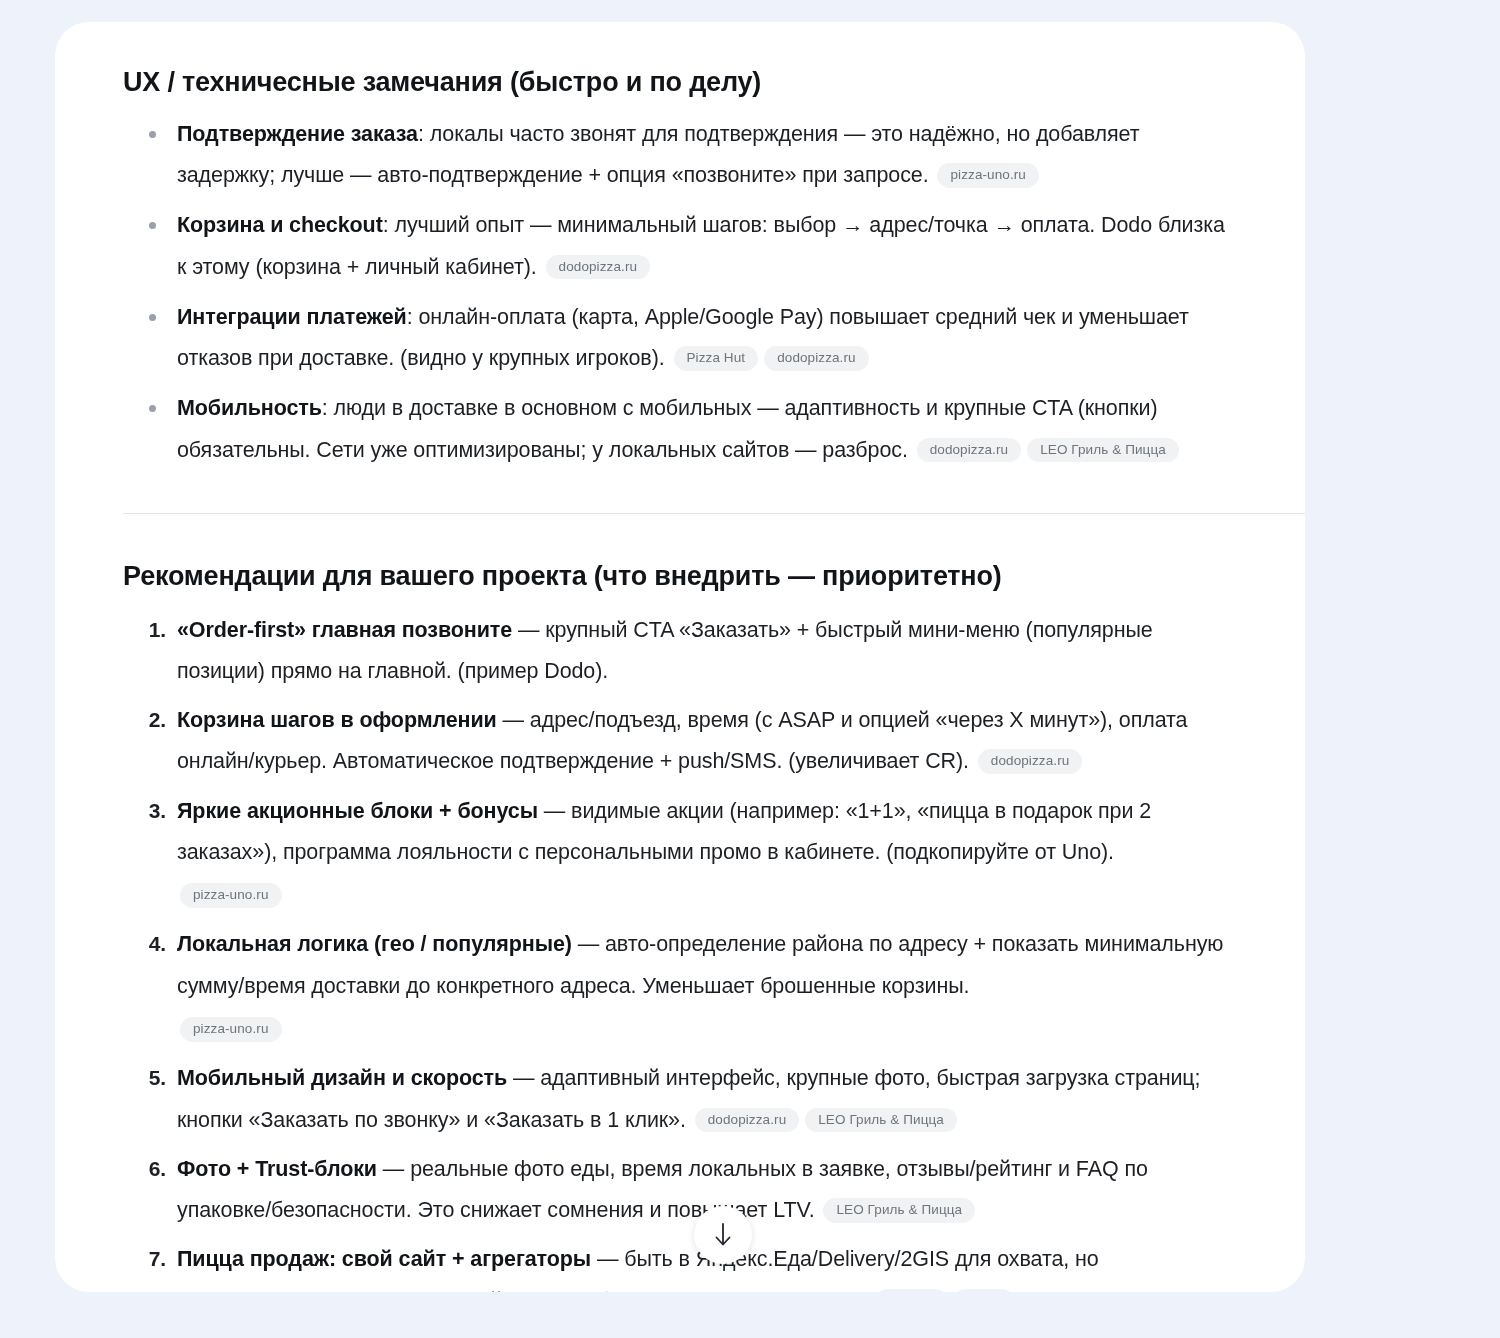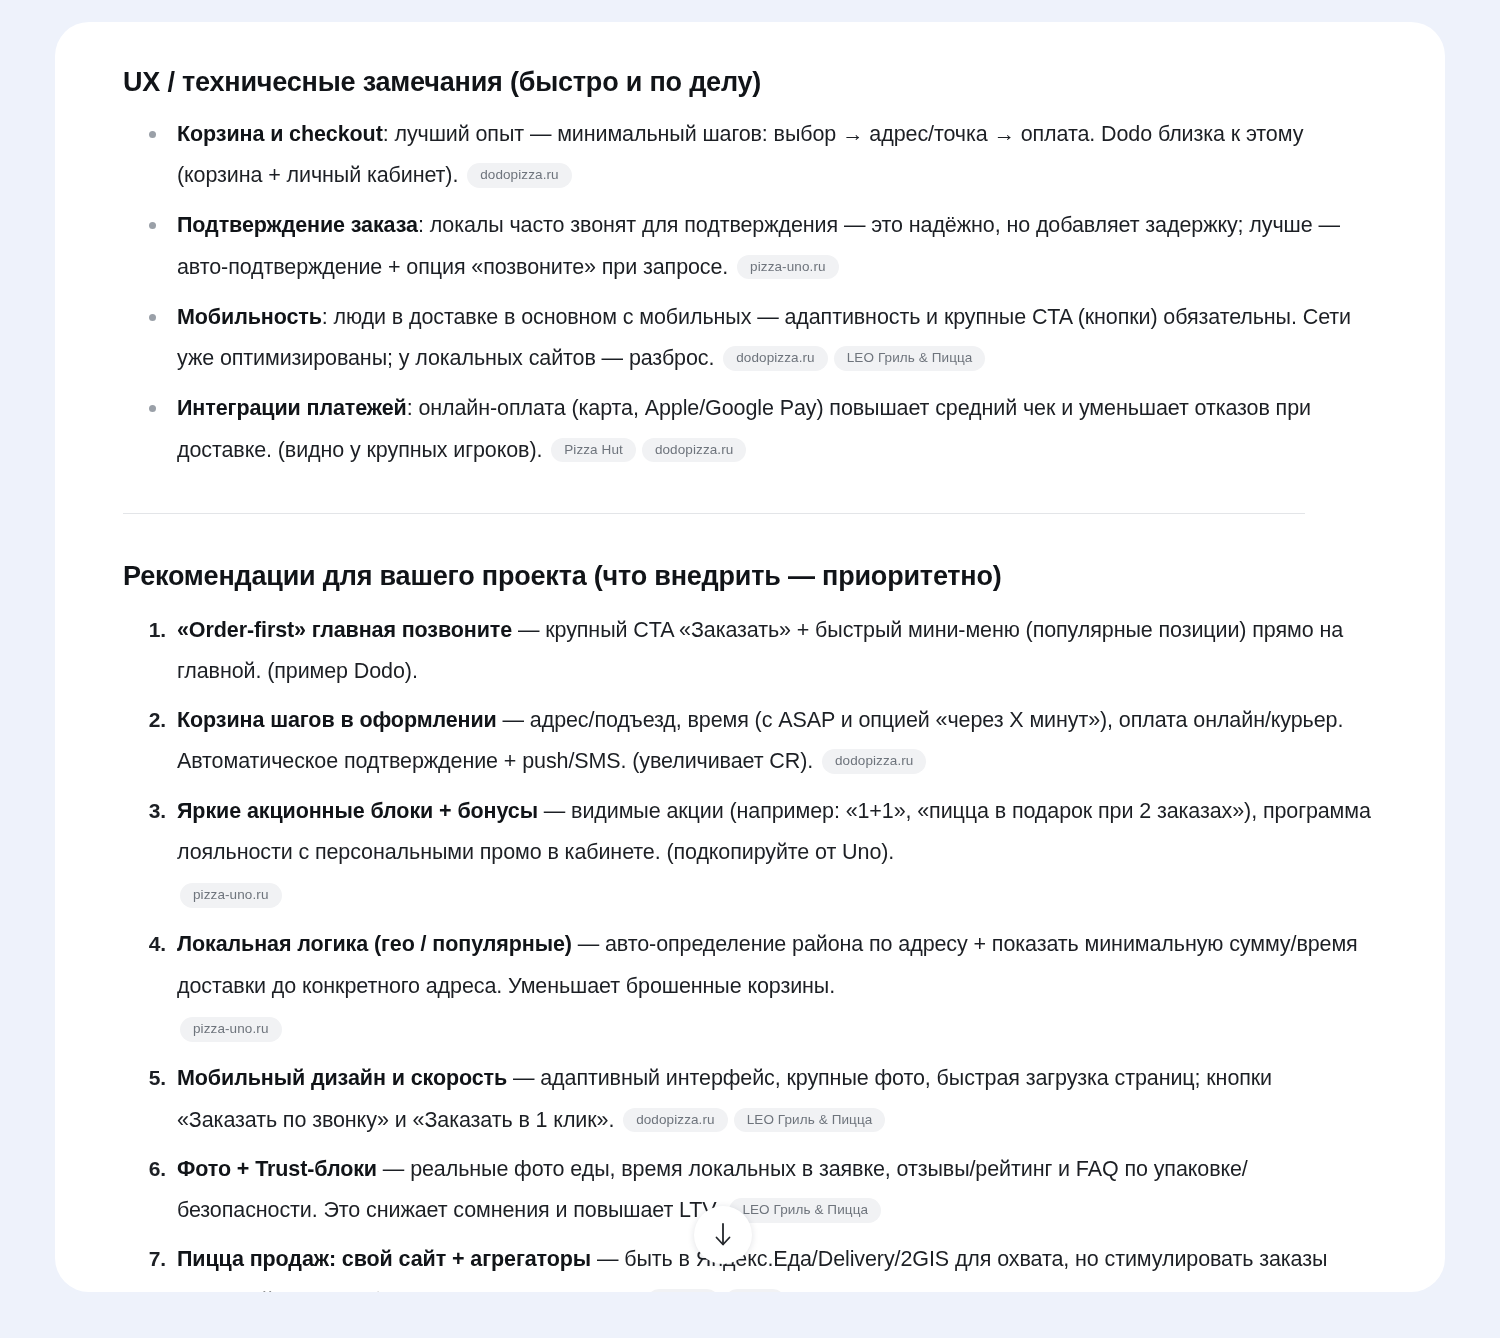--- a/index.html
+++ b/index.html
@@ -17,21 +17,21 @@
     position: relative;
     width: 1500px;
     height: 1338px;
     background: #eef2fb;
     box-sizing: border-box;
   }
   .card {
     position: absolute;
     left: 55px;
     top: 22px;
-    width: 1390px;
+    width: 1250px;
     height: 1270px;
     background: #ffffff;
     border-radius: 34px;
     box-sizing: border-box;
     overflow: hidden;
   }
   .card-inner {
     padding: 44px 70px 0 68px;
     box-sizing: border-box;
   }
@@ -145,34 +145,34 @@
 <body>
 
 <div class="page">
   <div class="card">
     <div class="card-inner">
 
       <h2 class="section-title">UX / техничесные замечания (быстро и по делу)</h2>
 
       <ul class="bullets">
         <li>
+          <span class="b">Подтверждение заказа</span><span>: локалы часто звонят для подтверждения — это надёжно, но добавляет задержку; лучше — авто-подтверждение + опция «позвоните» при запросе.</span>
+          <span class="chip">pizza-uno.ru</span>
+        </li>
+        <li>
           <span class="b">Корзина и checkout</span><span>: лучший опыт — минимальный шагов: выбор → адрес/точка → оплата. Dodo близка к этому (корзина + личный кабинет).</span>
           <span class="chip">dodopizza.ru</span>
         </li>
         <li>
-          <span class="b">Подтверждение заказа</span><span>: локалы часто звонят для подтверждения — это надёжно, но добавляет задержку; лучше — авто-подтверждение + опция «позвоните» при запросе.</span>
-          <span class="chip">pizza-uno.ru</span>
+          <span class="b">Интеграции платежей</span><span>: онлайн-оплата (карта, Apple/Google Pay) повышает средний чек и уменьшает отказов при доставке. (видно у крупных игроков).</span>
+          <span class="chip">Pizza Hut</span><span class="chip">dodopizza.ru</span>
         </li>
         <li>
           <span class="b">Мобильность</span><span>: люди в доставке в основном с мобильных — адаптивность и крупные CTA (кнопки) обязательны. Сети уже оптимизированы; у локальных сайтов — разброс.</span>
           <span class="chip">dodopizza.ru</span><span class="chip">LEO Гриль &amp; Пицца</span>
-        </li>
-        <li>
-          <span class="b">Интеграции платежей</span><span>: онлайн-оплата (карта, Apple/Google Pay) повышает средний чек и уменьшает отказов при доставке. (видно у крупных игроков).</span>
-          <span class="chip">Pizza Hut</span><span class="chip">dodopizza.ru</span>
         </li>
       </ul>
 
       <hr class="divider">
 
       <h2 class="section-title">Рекомендации для вашего проекта (что внедрить — приоритетно)</h2>
 
       <ol class="numbers">
         <li>
           <span class="b">«Order-first» главная позвоните</span><span> — крупный CTA «Заказать» + быстрый мини-меню (популярные позиции) прямо на главной. (пример Dodo).</span>

